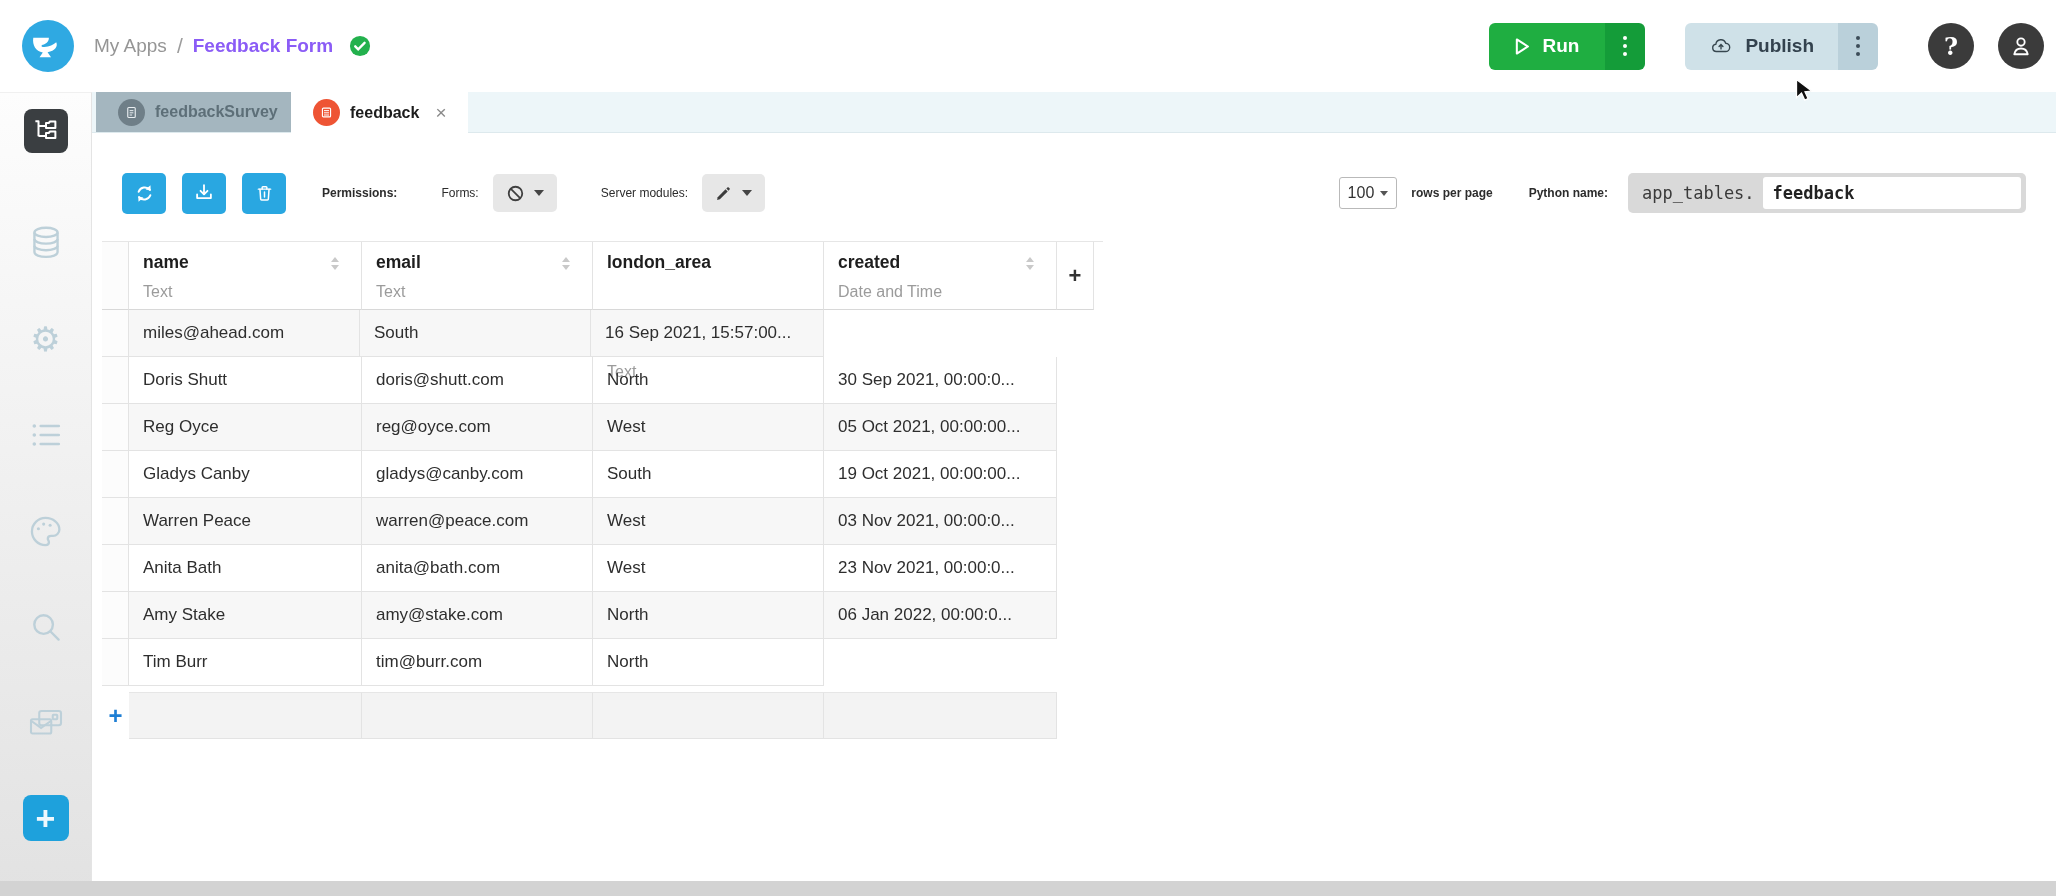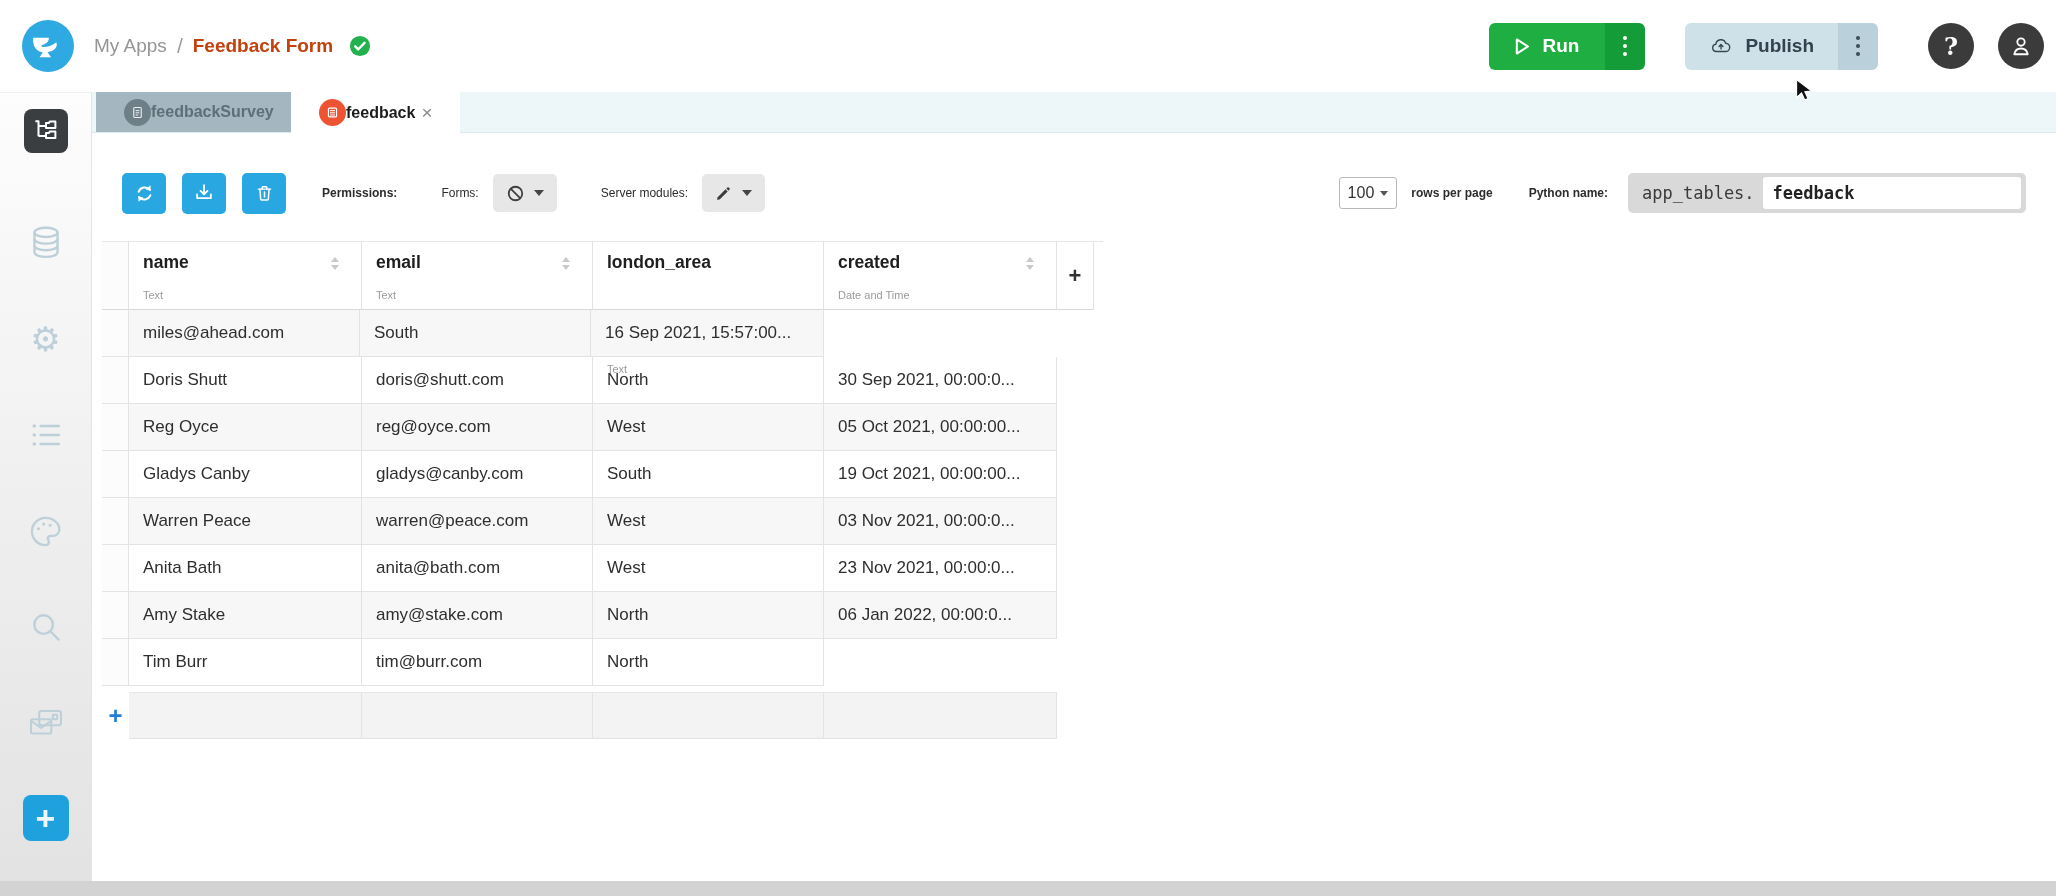--- a/index.html
+++ b/index.html
@@ -7,21 +7,21 @@
     width:2056px;height:896px;position:relative;overflow:hidden;
     font-family:"Liberation Sans", sans-serif;background:#fff;color:#222;
   }
   
   .topbar{position:absolute;left:0;top:0;width:2056px;height:92px;background:#fff;
     display:flex;align-items:center;padding:0 12px 0 22px;box-sizing:border-box;z-index:5;}
   .logo{width:52px;height:52px;flex:0 0 auto;}
   .crumb{display:flex;align-items:center;gap:10px;margin-left:20px;font-size:19px;}
   .crumb .sect{color:#959595;}
   .crumb .sep{color:#9c9c9c;font-weight:300;font-size:21px;}
-  .crumb .title{color:#c2410c;font-weight:bold;}
+  .crumb .title{color:#8b5cf6;font-weight:bold;}
   .badge-check{width:22px;height:22px;margin-left:6px;}
   .spacer{flex:1;}
   .btn-split{display:flex;height:47px;border-radius:6px;overflow:hidden;cursor:pointer;}
   .run-main{background:#1fae41;color:#fff;display:flex;align-items:center;gap:12px;
     padding:0 26px;font-size:19px;font-weight:bold;}
   .run-dots{background:#149c39;width:40px;display:flex;align-items:center;justify-content:center;}
   .pub-main{background:#cfe1e8;color:#33424e;display:flex;align-items:center;gap:12px;
     padding:0 24px;font-size:19px;font-weight:bold;}
   .pub-dots{background:#bad0da;width:40px;display:flex;align-items:center;justify-content:center;}
   .dots{display:flex;flex-direction:column;gap:4px;}
@@ -41,21 +41,21 @@
   .side-active{background:#3a3e41;border-radius:8px;width:44px;height:44px;margin-top:16px;}
   .gap-lg{margin-top:70px;} .gap{margin-top:56px;}
   .side-glyph{font-size:34px;color:#bdd0d9;line-height:1;}
   .side-add{margin-top:52px;width:46px;height:46px;border-radius:8px;background:#1ea1dc;
     color:#eef8fd;font-size:34px;font-weight:bold;display:flex;align-items:center;
     justify-content:center;cursor:pointer;}
   
   .main{position:absolute;left:92px;top:92px;width:1964px;height:804px;}
   .tabstrip{height:40px;background:#edf6f9;border-bottom:1px solid #dde9ed;
     display:flex;align-items:stretch;padding-left:4px;}
-  .tab{display:flex;align-items:center;padding:0 28px;font-size:16px;cursor:pointer;}
+  .tab{display:flex;align-items:center;gap:10px;padding:0 22px;font-size:16px;cursor:pointer;}
   .tab-inactive{background:#a4b6bf;color:#5d6f78;font-weight:bold;width:195px;box-sizing:border-box;}
   .tab-active{background:#fff;color:#1c1c1c;font-weight:bold;margin-bottom:-1px;z-index:2;}
   .tab-icon{width:27px;height:27px;border-radius:50%;flex:0 0 auto;
     display:flex;align-items:center;justify-content:center;}
   .tab-icon.gray{background:#6f7f88;}
   .tab-icon.orange{background:#ee5434;}
   .tab-close{color:#8a8a8a;font-size:19px;margin-left:6px;font-weight:normal;}
   .content{background:#fff;height:763px;}
   
   .dtoolbar{display:flex;align-items:center;margin:38px 30px 0 30px;height:44px;}
@@ -83,21 +83,21 @@
     border-bottom:1px solid #e3e3e3;background:#fcfcfc;flex:0 0 auto;}
   .cell{box-sizing:border-box;border-right:1px solid #e3e3e3;border-bottom:1px solid #e3e3e3;
     padding:0 10px 0 14px;display:flex;align-items:center;color:#2e2e2e;
     white-space:nowrap;overflow:hidden;}
   .w-name{width:233px;} .w-email{width:231px;} .w-area{width:231px;gap:36px;} .w-created{width:233px;}
   .hrow{border-top:1px solid #e6e6e6;}
   .hrow .gcell{border-bottom-color:#d8d8d8;}
   .hcell{box-sizing:border-box;border-right:1px solid #e3e3e3;border-bottom:1px solid #d8d8d8;
     padding:10px 10px 8px 14px;display:flex;flex-wrap:wrap;align-content:space-between;height:68px;}
   .hname{font-weight:bold;color:#1e1e1e;width:calc(100% - 20px);font-size:17.5px;}
-  .htype{color:#9b9b9b;font-size:11px;width:100%;}
+  .htype{color:#9b9b9b;font-size:16px;width:100%;}
   .sort{display:flex;flex-direction:column;gap:3px;align-items:center;margin-top:5px;cursor:pointer;}
   .sort::before{content:"";border-left:4px solid transparent;border-right:4px solid transparent;
     border-bottom:5px solid #c9c9c9;}
   .sort::after{content:"";border-left:4px solid transparent;border-right:4px solid transparent;
     border-top:5px solid #c9c9c9;}
   .addcol{width:37px;box-sizing:border-box;border-right:1px solid #e3e3e3;
     border-bottom:1px solid #d8d8d8;border-top:1px solid #e6e6e6;display:flex;align-items:center;
     justify-content:center;font-size:22px;font-weight:bold;color:#333;cursor:pointer;height:69px;margin-top:-1px;}
   .trow{height:47px;}
   .trow.alt .cell{background:#f7f7f7;}

